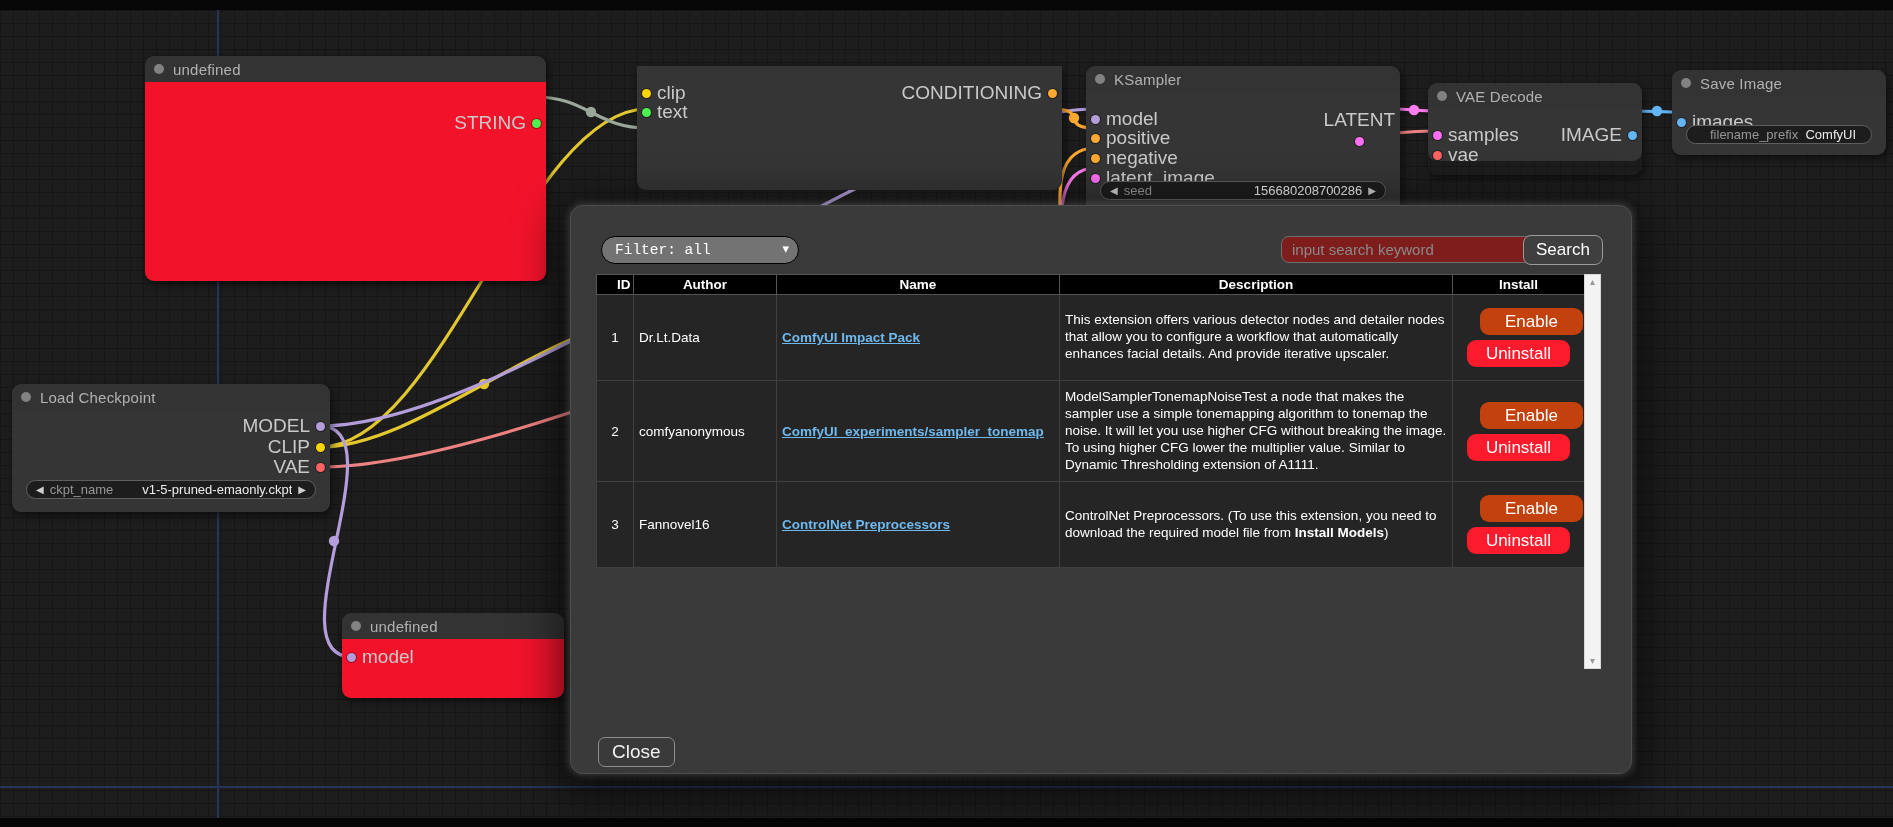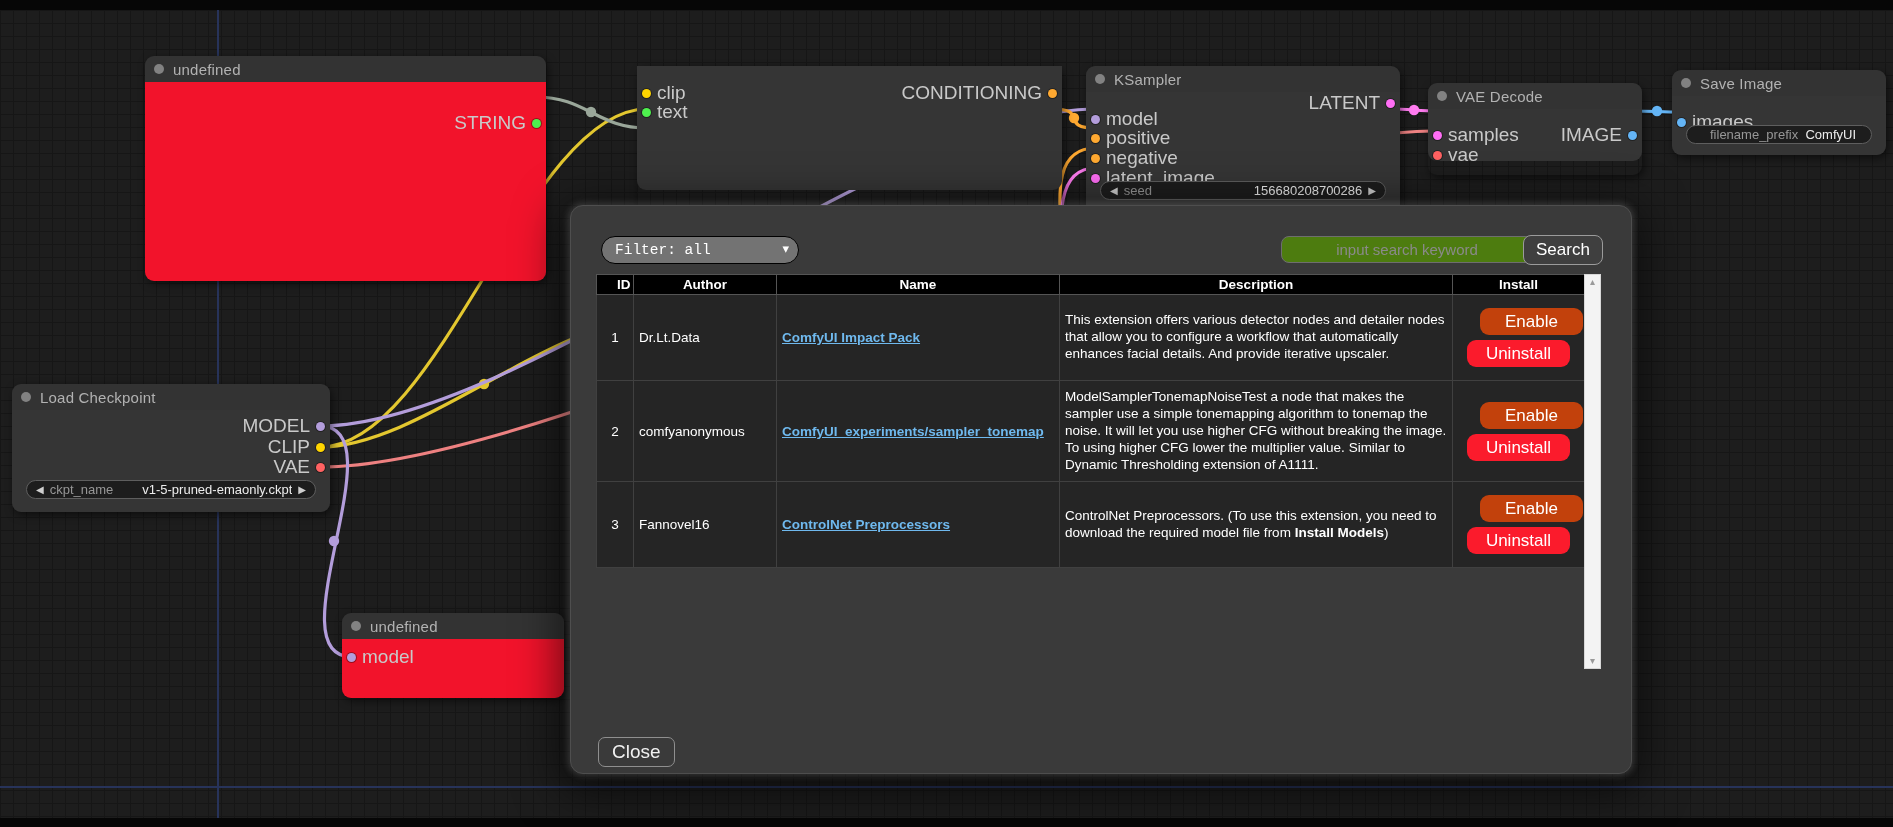--- a/index.html
+++ b/index.html
@@ -53,22 +53,22 @@
   .filter-wrap{position:absolute;left:30px;top:30px;width:198px;height:28px;}
   select.filter{
     -webkit-appearance:none;appearance:none;
     width:100%;height:100%;background:#737373;color:#fff;border:1px solid #000;
     border-radius:15px;padding:0 26px 0 13px;font-size:14.5px;
     font-family:Liberation Mono, monospace;
   }
   .filter-chevron{position:absolute;right:10px;top:5px;color:#fff;font-size:13px;pointer-events:none;}
   input.search{
     position:absolute;left:710px;top:30px;width:252px;height:27px;box-sizing:border-box;
-    background:#4d7c0f;border:1px solid #6e6e6e;border-radius:8px;color:#ddd;
-    font-size:15px;padding:0 10px;font-family:"Liberation Sans", sans-serif;text-align:center;
+    background:#7f1d1d;border:1px solid #6e6e6e;border-radius:8px;color:#ddd;
+    font-size:15px;padding:0 10px;font-family:"Liberation Sans", sans-serif;
   }
   input.search::placeholder{color:#8a8a8a;}
   .search-btn{
     position:absolute;left:952px;top:29px;height:30px;padding:0 12px;
     background:#3f3f3f;border:1px solid #9b9b9b;border-radius:8px;color:#fff;
     font-size:17px;font-family:"Liberation Sans", sans-serif;
   }
   .table-wrap{position:absolute;left:25px;top:68px;width:1005px;height:395px;}
   table.ext{border-collapse:collapse;table-layout:fixed;width:988px;}
   table.ext th{
@@ -187,21 +187,21 @@
       <span>positive</span>
     </div>
     <div class="slot in" style="top:56px;">
       <span class="pin" style="background:#ffa931;"></span>
       <span>negative</span>
     </div>
     <div class="slot in" style="top:76px;">
       <span class="pin" style="background:#ff6ef5;"></span>
       <span>latent_image</span>
     </div>
-    <div class="slot out" style="top:1px;">
+    <div class="slot out" style="top:17px;flex-direction:column;">
       <span>LATENT</span>
       <span class="pin" style="background:#ff6ef5;"></span>
     </div>
     <div class="widget" style="left:14px;top:89px;width:286px;">
       <span class="warrow">◀</span>
       <span class="wname">seed</span>
       <span class="wvalue">156680208700286</span>
       <span class="warrow">▶</span>
     </div>
   </div>

